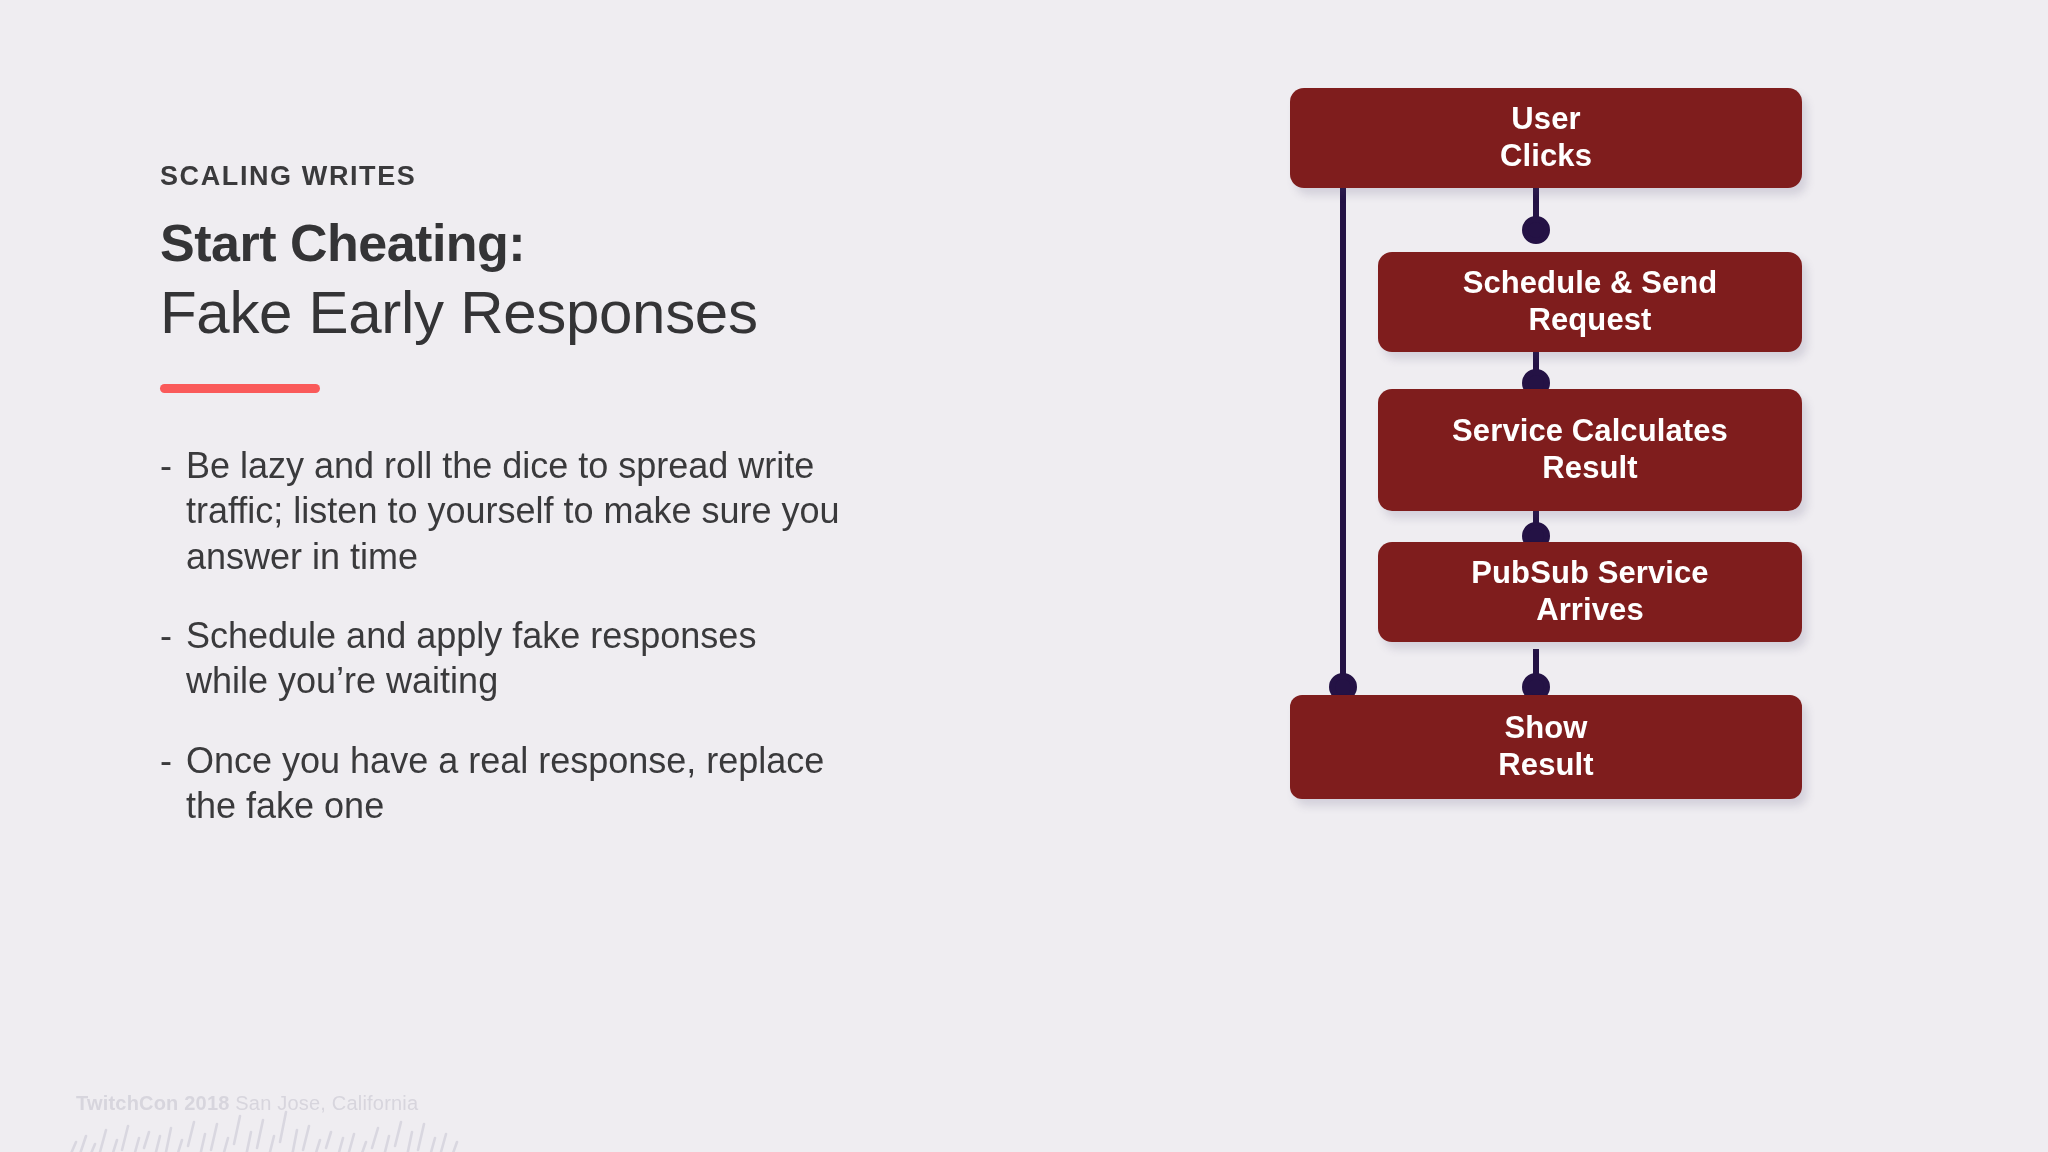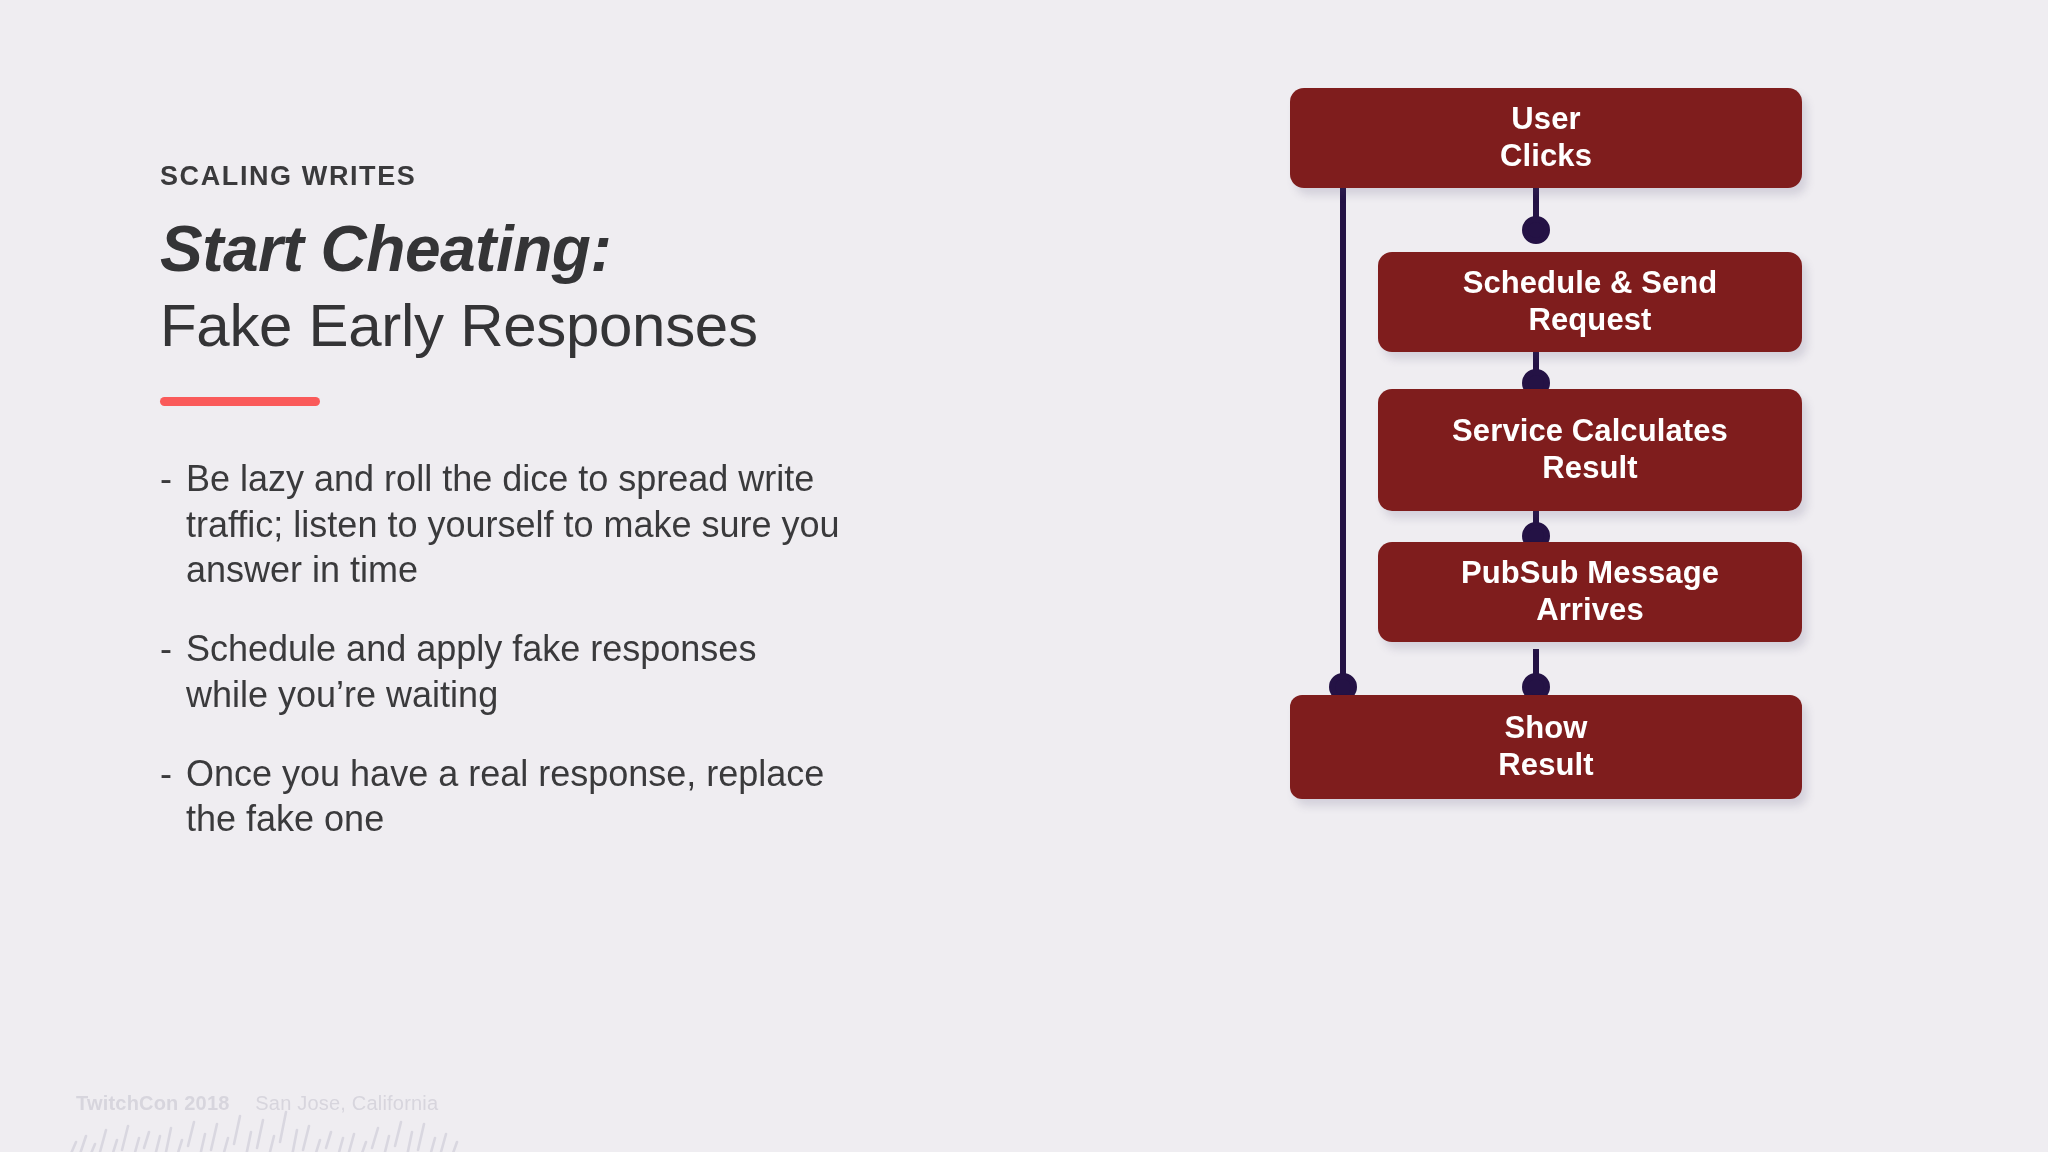--- a/index.html
+++ b/index.html
@@ -41,24 +41,23 @@
   }
 
   .title {
     margin-top: 22px;
     color: #343436;
     line-height: 1.12;
   }
 
   .title-line-1 {
     display: block;
-    font-size: 64px;
+    font-size: 52px;
     font-weight: 700;
     letter-spacing: -0.5px;
-    font-style: italic;
   }
 
   .title-line-2 {
     display: block;
     font-size: 60px;
     font-weight: 400;
     letter-spacing: -0.3px;
     margin-top: 6px;
   }
 
@@ -102,21 +101,21 @@
   .footer {
     position: absolute;
     left: 76px;
     bottom: 37px;
     font-size: 20px;
     letter-spacing: 0.2px;
     color: #D7D5DD;
     white-space: nowrap;
   }
   .footer-brand { font-weight: 700; }
-  .footer-place { font-weight: 400; margin-left: 20px; }
+  .footer-place { font-weight: 400; }
 
   .deco {
     position: absolute;
     left: 60px;
     bottom: -4px;
     width: 400px;
     height: 70px;
     overflow: hidden;
     pointer-events: none;
   }
@@ -267,21 +266,21 @@
       <span style="white-space: pre-line;">Schedule &amp; Send
 Request</span>
     </div>
 
     <div class="node node-inset" style="top:309px; height:122px;">
       <span style="white-space: pre-line;">Service Calculates
 Result</span>
     </div>
 
     <div class="node node-inset" style="top:462px; height:100px;">
-      <span style="white-space: pre-line;">PubSub Message
+      <span style="white-space: pre-line;">PubSub Service
 Arrives</span>
     </div>
 
     <div class="node node-wide" style="top:615px; height:104px;border-radius:12px;">
       <span style="white-space: pre-line;">Show
 Result</span>
     </div>
 
   </div>
 

